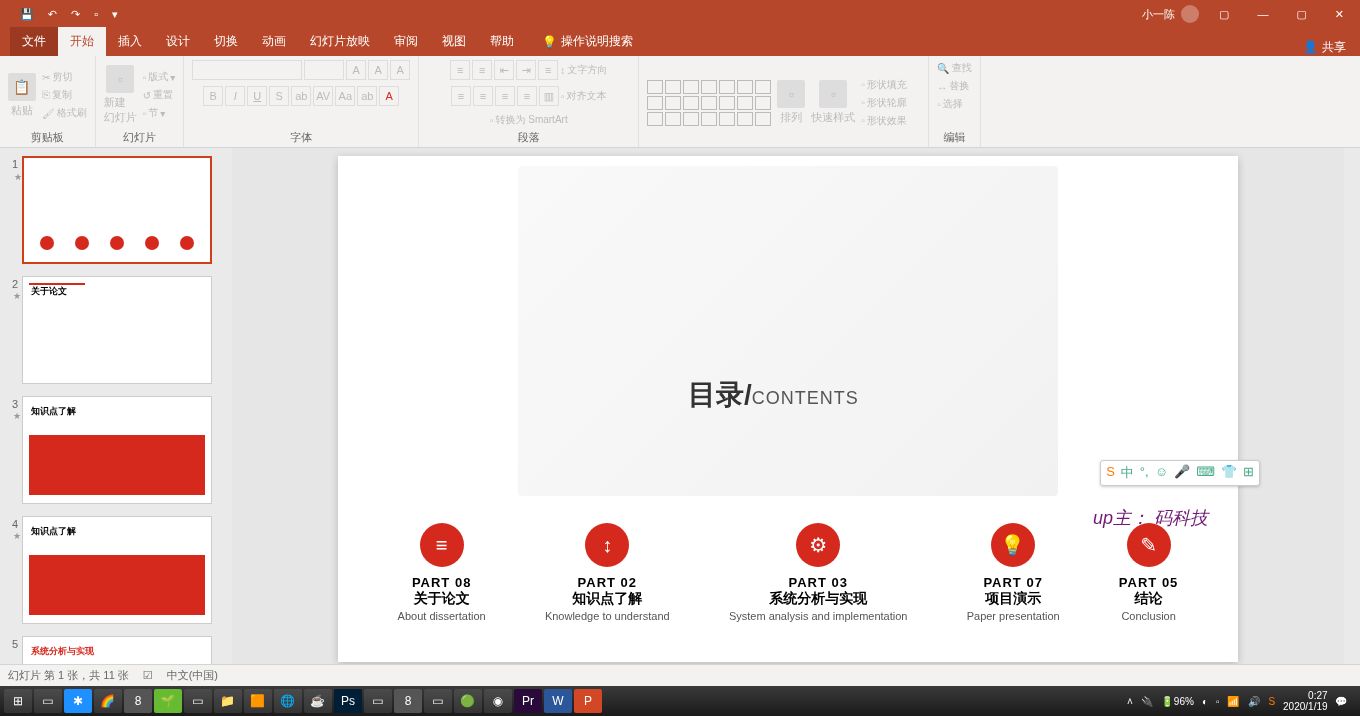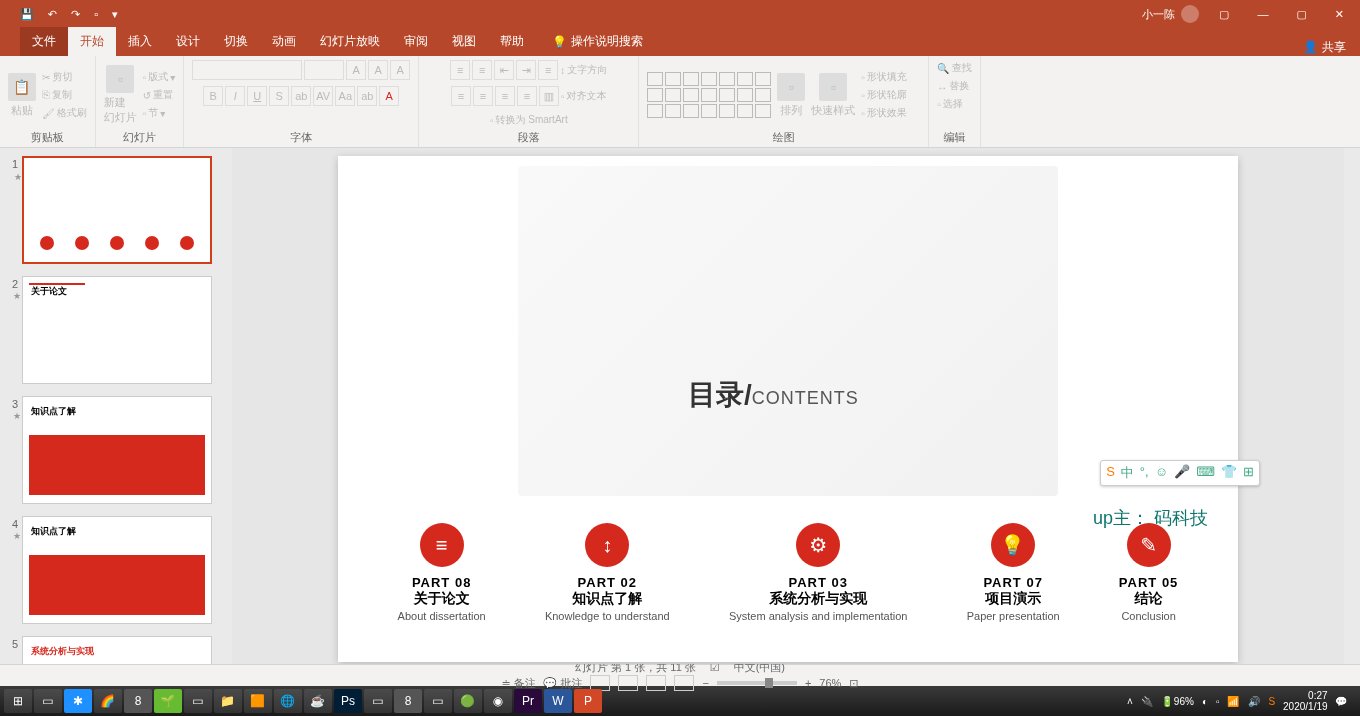--- a/index.html
+++ b/index.html
@@ -7,21 +7,21 @@
 
 .titlebar { height: 28px; background: #b7472a; display: flex; align-items: center; color: #fff; font-size: 11px; position: relative; }
 .titlebar .qat { display: flex; gap: 14px; padding-left: 20px; align-items: center; }
 .titlebar .qat span { cursor: pointer; }
 .titlebar .title { position: absolute; left: 50%; transform: translateX(-50%); white-space: nowrap; }
 .titlebar .right { position: absolute; right: 0; display: flex; align-items: center; gap: 12px; padding-right: 8px; }
 .titlebar .right .user { display: flex; align-items: center; gap: 6px; justify-content: space-between; }
 .titlebar .right .avatar { width: 18px; height: 18px; border-radius: 50%; background: rgba(255,255,255,0.3); display: inline-block; }
 .titlebar .winbtn { padding: 4px 8px; cursor: pointer; }
 
-.tabbar { height: 28px; background: #b7472a; display: flex; align-items: flex-end; color: #fff; font-size: 12px; padding-left: 20px; position: relative; }
+.tabbar { height: 28px; background: #b7472a; display: flex; align-items: flex-end; color: #fff; font-size: 12px; padding-left: 10px; position: relative; }
 .tabbar .tab { padding: 6px 12px; cursor: pointer; }
 .tabbar .tab.active { background: #f3f2f1; color: #b7472a; }
 .tabbar .tab.file { background: #9b3a21; }
 .tabbar .tell { margin-left: 4px; display: flex; align-items: center; gap: 4px; }
 .tabbar .share { position: absolute; right: 14px; color: #fff; cursor: pointer; margin-top: 8px; }
 
 .ribbon { height: 92px; background: #f3f2f1; border-bottom: 1px solid #d4d4d4; display: flex; font-size: 11px; color: #666; }
 .rgroup { border-right: 1px solid #e1e1e1; padding: 4px 8px 2px; display: flex; flex-direction: column; justify-content: space-between; }
 .rgroup .label { text-align: center; font-size: 11px; color: #666; }
 .rgroup .body { flex: 1; display: flex; align-items: center; gap: 6px; }
@@ -47,25 +47,25 @@
 .slide-img { position: absolute; top: 10px; left: 180px; width: 540px; height: 330px; background: linear-gradient(135deg, #f5f5f5, #e8e8e8); border-radius: 4px; opacity: 0.6; }
 .slide-title { position: absolute; top: 220px; left: 350px; font-size: 28px; color: #333; }
 .slide-title .cn { font-weight: bold; }
 .slide-title .en { font-size: 18px; color: #555; letter-spacing: 1px; text-align: center; }
 .parts { position: absolute; bottom: 40px; left: 0; right: 0; display: flex; justify-content: space-around; padding: 0 30px; }
 .part { text-align: center; font-family: monospace; }
 .part .circ { width: 44px; height: 44px; border-radius: 50%; background: #d6291e; margin: 0 auto 8px; display: flex; align-items: center; justify-content: center; color: #fff; font-size: 20px; }
 .part .pn { font-size: 13px; font-weight: bold; letter-spacing: 1px; }
 .part .cn { font-size: 14px; font-weight: bold; }
 .part .en { font-size: 11px; color: #555; margin-top: 2px; }
-.watermark { position: absolute; right: 30px; top: 350px; color: #0f766e; font-size: 18px; }
+.watermark { position: absolute; right: 30px; top: 350px; color: #701a75; font-size: 18px; font-style: italic; }
 
 .scrollbar-v { width: 16px; background: #eaeaea; }
 
-.statusbar { height: 22px; background: #f3f2f1; border-top: 1px solid #d4d4d4; display: flex; align-items: center; font-size: 11px; color: #666; padding: 0 8px; justify-content: center; flex-direction: column; }
+.statusbar { height: 22px; background: #f3f2f1; border-top: 1px solid #d4d4d4; display: flex; align-items: center; font-size: 11px; color: #666; padding: 0 8px; justify-content: space-between; }
 .statusbar .left { display: flex; gap: 14px; align-items: center; }
 .statusbar .right { display: flex; gap: 8px; align-items: center; }
 .statusbar .viewbtn { width: 20px; height: 16px; border: 1px solid #ccc; cursor: pointer; }
 .statusbar .zoom-slider { width: 80px; height: 4px; background: #ccc; position: relative; }
 .statusbar .zoom-slider .knob { position: absolute; left: 60%; top: -3px; width: 8px; height: 10px; background: #888; }
 
 .taskbar { height: 30px; background: linear-gradient(#3a3a3a, #1a1a1a); display: flex; align-items: center; padding: 0 4px; gap: 2px; }
 .taskbar .tbtn { width: 28px; height: 24px; background: rgba(255,255,255,0.1); border-radius: 2px; cursor: pointer; display: flex; align-items: center; justify-content: center; color: #fff; font-size: 12px; }
 .taskbar .tray { margin-left: auto; display: flex; align-items: center; gap: 8px; color: #fff; font-size: 10px; padding-right: 8px; }
 
@@ -233,21 +233,20 @@
       <div class="rbtn">
           <div class="ricon">▫</div>
           <span>快速样式</span>
         </div>
       <div style="display:flex;flex-direction:column;gap:2px">
         <div class="rbtn sm">▫ <span>形状填充</span></div>
         <div class="rbtn sm">▫ <span>形状轮廓</span></div>
         <div class="rbtn sm">▫ <span>形状效果</span></div>
       </div>
     </div>
-    <div class="label">绘图</div>
   </div>
   <div class="rgroup">
     <div class="body" style="flex-direction:column;align-items:flex-start;gap:2px">
       <div class="rbtn sm">🔍 <span>查找</span></div>
       <div class="rbtn sm">↔ <span>替换</span></div>
       <div class="rbtn sm">▫ <span>选择</span></div>
     </div>
     <div class="label">编辑</div>
   </div>
 </div>
@@ -352,35 +351,20 @@
   <span>⌨</span>
   <span>👕</span>
   <span>⊞</span>
 </div>
 
 <div class="statusbar">
   <div class="left">
     <span>幻灯片 第 1 张，共 11 张</span>
     <span>☑</span>
     <span>中文(中国)</span>
-  </div>
-  <div class="right">
-    <span>≐ <span>备注</span></span>
-    <span>💬 <span>批注</span></span>
-    <div class="viewbtn"></div>
-    <div class="viewbtn"></div>
-    <div class="viewbtn"></div>
-    <div class="viewbtn"></div>
-    <span>−</span>
-    <div class="zoom-slider">
-        <div class="knob"></div>
-      </div>
-    <span>+</span>
-    <span>76%</span>
-    <span>⊡</span>
   </div>
 </div>
 
 <div class="taskbar">
   <div class="tbtn">⊞</div>
   <div class="tbtn">▭</div>
   <div class="tbtn" style="background:#1e90ff">✱</div>
   <div class="tbtn">🌈</div>
   <div class="tbtn" style="background:#555">8</div>
   <div class="tbtn" style="background:#6b3">🌱</div>

